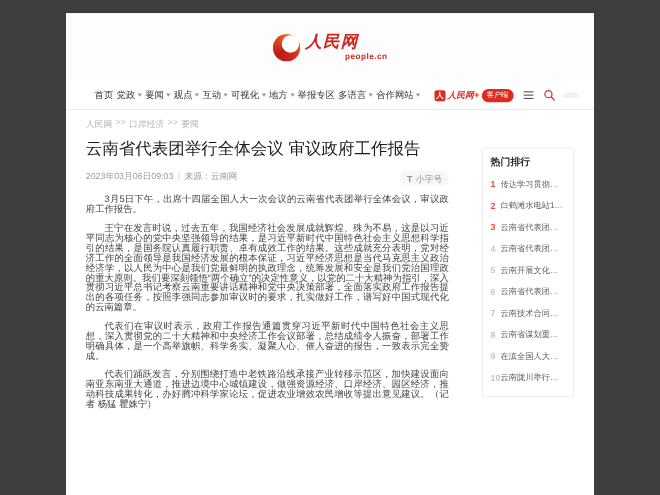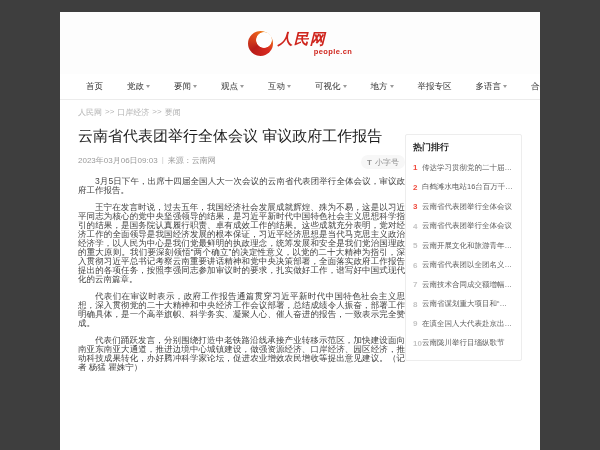--- a/index.html
+++ b/index.html
@@ -14,21 +14,21 @@
     background:
       radial-gradient(circle at 64% 36%, #ffffff 0 33%, rgba(255,255,255,0) 36%),
       conic-gradient(from 130deg at 50% 50%, #d92a20, #b81d1a 28%, #e2501d 55%, #f29412 74%, #d92a20 100%);
   }
   .logo-txt { display:flex; flex-direction:column; line-height:1; }
   .logo-cn { color:#cf251d; font-size:15px; font-weight:700; font-style:italic; letter-spacing:1px; }
   .logo-en { color:#cf251d; font-size:7.5px; font-weight:700; margin-top:2px; letter-spacing:.4px;margin-left:36px; }
 
   
   .nav { height:26px; display:flex; align-items:center; padding:0 14px 0 26px; border-bottom:1px solid #ececec; background:#fff; }
-  .nav-left { display:flex; align-items:center; gap:24px; }
+  .nav-left { display:flex; align-items:center; gap:3px; }
   .nav-item { font-size:8.5px; color:#333; cursor:pointer; white-space:nowrap; display:flex; align-items:center; }
   .caret { width:0; height:0; border-left:2.5px solid transparent; border-right:2.5px solid transparent; border-top:3px solid #9a9a9a; margin-left:2px; }
   .nav-right { margin-left:auto; display:flex; align-items:center; gap:7px; }
   .app-badge { display:flex; align-items:center; gap:2px; cursor:pointer; }
   .app-sq { width:10px; height:10px; background:#dd2b20; border-radius:2px; color:#fff; font-size:7px; font-weight:700; display:flex; align-items:center; justify-content:center; }
   .app-name { color:#dd2b20; font-size:8px; font-weight:700; font-style:italic; }
   .app-pill { background:#dd2b20; color:#fff; font-size:6.5px; border-radius:7px; padding:1.5px 5px; }
   .hamburger { display:flex; flex-direction:column; gap:2px; cursor:pointer; padding:2px; }
   .hamburger span { display:block; width:9px; height:1.2px; background:#555; }
   .search-btn { cursor:pointer; display:flex; align-items:center; }
@@ -42,21 +42,21 @@
   .main { display:flex; padding:0 18px; align-items:flex-start; }
   .article { width:330px; }
   .article-title { margin-top:8px; font-size:15px; font-weight:400; color:#1c1c1c; line-height:20px; }
   .meta { margin-top:9px; display:flex; align-items:flex-start; font-size:8px; color:#9a9a9a; }
   .meta .sep { margin:0 4px; color:#c8c8c8; }
   .font-tool { margin-left:auto; background:#f7f7f7; border-radius:8px; padding:1.5px 6px; display:flex; align-items:center; gap:3px; color:#8f8f8f; cursor:pointer; }
   .font-tool .t { font-weight:700; font-size:8px; color:#8f8f8f; }
   .body-text p { font-size:8.5px; color:#3f3f3f; line-height:9px; text-align:justify; text-indent:2em; margin-top:8px; }
 
   
-  .sidebar { width:117px; margin-left:auto; margin-top:16px; border:1px solid #ededed; border-radius:2px; background:#fff; padding:6px 7px 7px 7px; }
+  .sidebar { width:84px; margin-left:auto; margin-top:16px; border:1px solid #ededed; border-radius:2px; background:#fff; padding:6px 7px 7px 7px; }
   .sidebar-title { font-size:9px; color:#2b2b2b; font-weight:700; padding-bottom:4px; }
   .hot-item { display:flex; align-items:center; height:19.5px; cursor:pointer; overflow:hidden; }
   .hot-rank { width:9px; flex:0 0 9px; font-size:8px; color:#c4c4c4; font-weight:700; }
   .hot-item.top .hot-rank { color:#f0493c; }
   .hot-title { font-size:7.5px; color:#5d5d5d; white-space:nowrap; overflow:hidden; text-overflow:ellipsis; }
 </style>
 </head>
 <body>
 
 <div class="page">
@@ -104,20 +104,42 @@
           <span>举报专区</span>
         </span>
       <span class="nav-item">
           <span>多语言</span>
           <i class="caret"></i>
         </span>
       <span class="nav-item">
           <span>合作网站</span>
           <i class="caret"></i>
         </span>
+    </div>
+    <div class="nav-right">
+      <span class="app-badge">
+        <span class="app-sq">人</span>
+        <span class="app-name">人民网+</span>
+        <span class="app-pill">客户端</span>
+      </span>
+      <span class="hamburger">
+          <span></span>
+          <span></span>
+          <span></span>
+        </span>
+      <span class="search-btn">
+        <svg width="11" height="11" viewBox="0 0 12 12">
+            <circle cx="5" cy="5" r="3.5" fill="none" stroke="#d93a31" stroke-width="1.3"></circle>
+            <line x1="7.8" y1="7.8" x2="10.8" y2="10.8" stroke="#d93a31" stroke-width="1.3" stroke-linecap="round"></line>
+          </svg>
+      </span>
+      <span class="login-pill">
+        
+        
+      </span>
     </div>
   </div>
 
   <div class="breadcrumb">
     <span class="crumb">人民网</span>
     <span>&gt;&gt;</span>
     <span class="crumb">口岸经济</span>
     <span>&gt;&gt;</span>
     <span class="crumb">要闻</span>
   </div>

